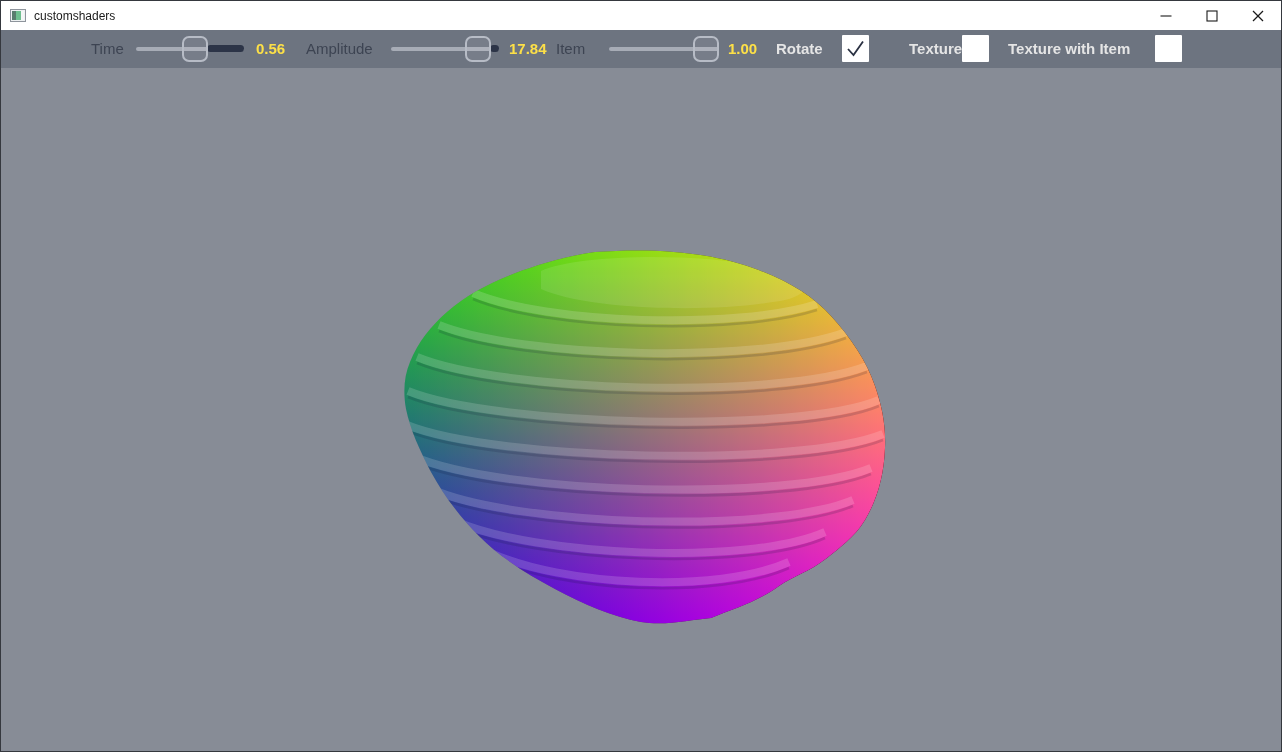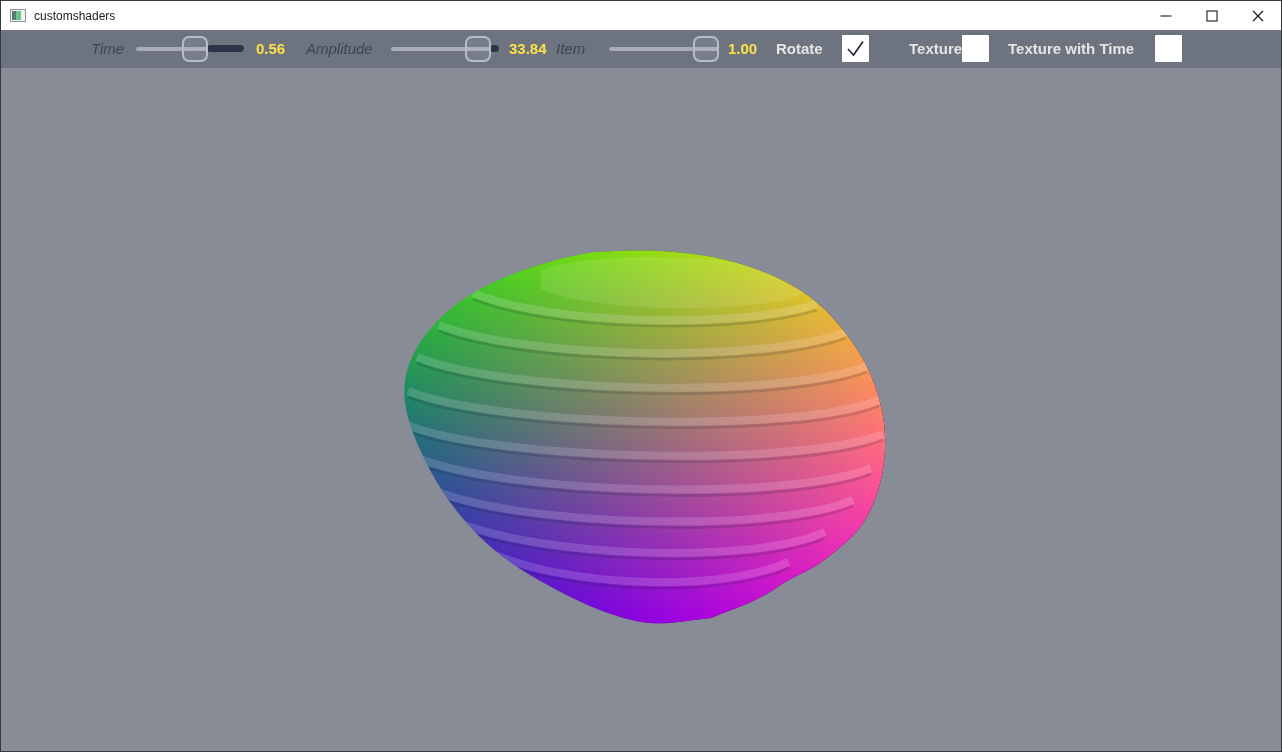--- a/index.html
+++ b/index.html
@@ -11,21 +11,21 @@
     background:#878c96;position:relative;overflow:hidden;
   }
   
   .titlebar{flex:0 0 29px;height:29px;background:#ffffff;display:flex;align-items:center;}
   .app-icon{margin-left:9px;width:16px;height:13px;flex:0 0 16px;}
   .title{margin-left:8px;font-size:12px;color:#1a1a1a;white-space:nowrap;}
   .tb-spacer{flex:1;}
   .win-btn{width:46px;height:29px;display:flex;align-items:center;justify-content:center;cursor:default;}
   
   .toolbar{flex:0 0 38px;height:38px;background:#6d7480;position:relative;}
-  .tool-label{position:absolute;top:0;height:38px;line-height:38px;font-size:15px;color:#3d4452;white-space:nowrap;font-style:italic;}
+  .tool-label{position:absolute;top:0;height:38px;line-height:38px;font-size:15px;color:#3d4452;white-space:nowrap;}
   .tool-value{position:absolute;top:0;height:38px;line-height:38px;font-size:15px;font-weight:bold;color:#fde047;white-space:nowrap;}
   .cb-label{position:absolute;top:0;height:38px;line-height:38px;font-size:15px;font-weight:bold;color:#e5e5e5;white-space:nowrap;}
   .slider{position:absolute;top:0;height:38px;}
   #sl-time{left:135px;width:108px;}
   #sl-amplitude{left:390px;width:108px;}
   #sl-alpha{left:608px;width:110px;}
   .track-light{position:absolute;left:0;top:17px;height:4px;width:100%;border-radius:2px;background:#a7acb6;}
   .track-dark{position:absolute;top:15px;height:7px;border-radius:3.5px;background:#2c3447;}
   .handle{position:absolute;top:6px;width:26px;height:26px;border-radius:7px;border:2px solid #b7bcc6;background:rgba(255,255,255,0.07);box-sizing:border-box;}
   .checkbox{position:absolute;top:5px;width:27px;height:27px;background:#ffffff;border-radius:1px;}
@@ -80,21 +80,21 @@
       <div class="handle" style="left: 45.92px;"></div>
     </div>
     <div class="tool-value" id="vl-time">0.56</div>
 
     <div class="tool-label" id="lb-amplitude">Amplitude</div>
     <div class="slider" id="sl-amplitude">
       <div class="track-light"></div>
       <div class="track-dark" style="left: 98.8px; width: 9.2px;"></div>
       <div class="handle" style="left: 73.8px;"></div>
     </div>
-    <div class="tool-value" id="vl-amplitude">33.84</div>
+    <div class="tool-value" id="vl-amplitude">17.84</div>
 
     <div class="tool-label" id="lb-alpha">Item</div>
     <div class="slider" id="sl-alpha">
       <div class="track-light"></div>
       <div class="track-dark" style="left: 109px; width: 1px;"></div>
       <div class="handle" style="left: 84px;"></div>
     </div>
     <div class="tool-value" id="vl-alpha">1.00</div>
 
     <div class="cb-label" id="lb-rotate">Rotate</div>
@@ -102,21 +102,21 @@
       <svg width="27" height="27" viewBox="0 0 27 27">
         <polyline points="6,14 11.5,20 21,6.5" fill="none" stroke="#2a3142" stroke-width="1.8"></polyline>
       </svg>
     </div>
 
     <div class="cb-label" id="lb-texture">Texture</div>
     <div class="checkbox" id="cb-texture">
       
     </div>
 
-    <div class="cb-label" id="lb-twi">Texture with Time</div>
+    <div class="cb-label" id="lb-twi">Texture with Item</div>
     <div class="checkbox" id="cb-twi">
       
     </div>
 
   </div>
 
   <div class="viewport">
     <svg id="scene" viewBox="0 0 1280 683" preserveAspectRatio="none">
         <defs>
           <linearGradient id="bgrad" gradientUnits="userSpaceOnUse" x1="0" y1="182" x2="0" y2="556">

